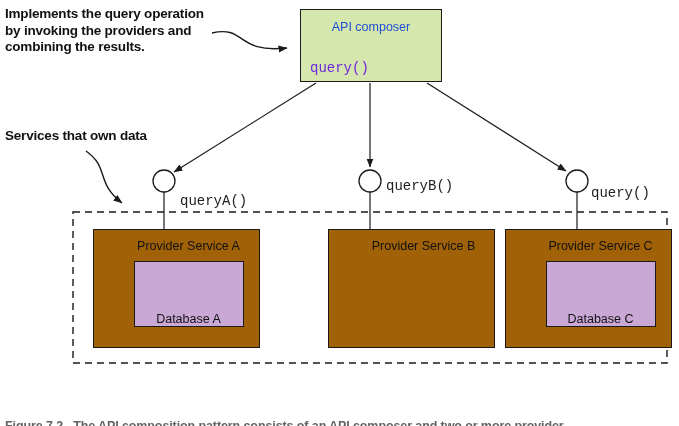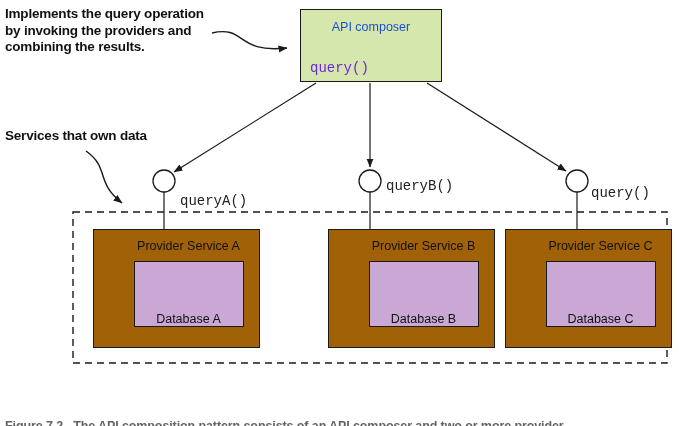--- a/index.html
+++ b/index.html
@@ -133,23 +133,20 @@
 
   <div class="abs provider-box" style="left:93px; top:229px;">
     <div class="provider-title">Provider Service A</div>
     <div class="db-box">
       <span>Database A</span>
     </div>
   </div>
 
   <div class="abs provider-box" style="left:300px; top:229px;margin-left:28px;">
     <div class="provider-title">Provider Service B</div>
-    <div class="db-box">
-      <span>Database B</span>
-    </div>
   </div>
 
   <div class="abs provider-box" style="left:505px; top:229px;">
     <div class="provider-title">Provider Service C</div>
     <div class="db-box">
       <span>Database C</span>
     </div>
   </div>
 
   <div class="abs caption">

